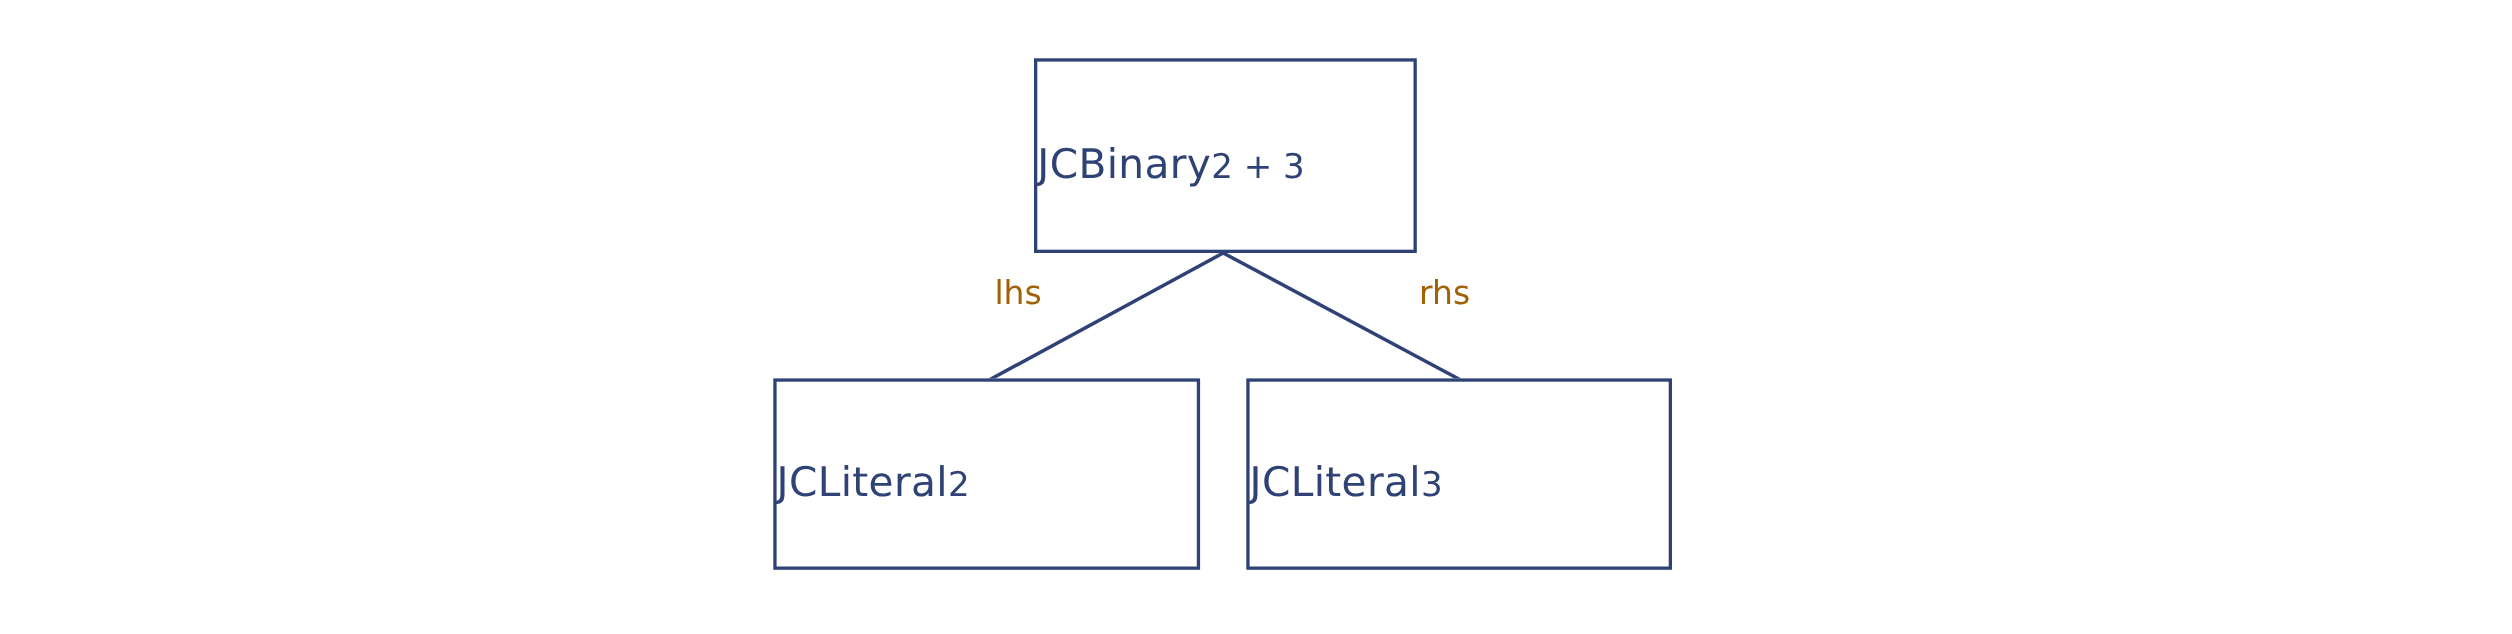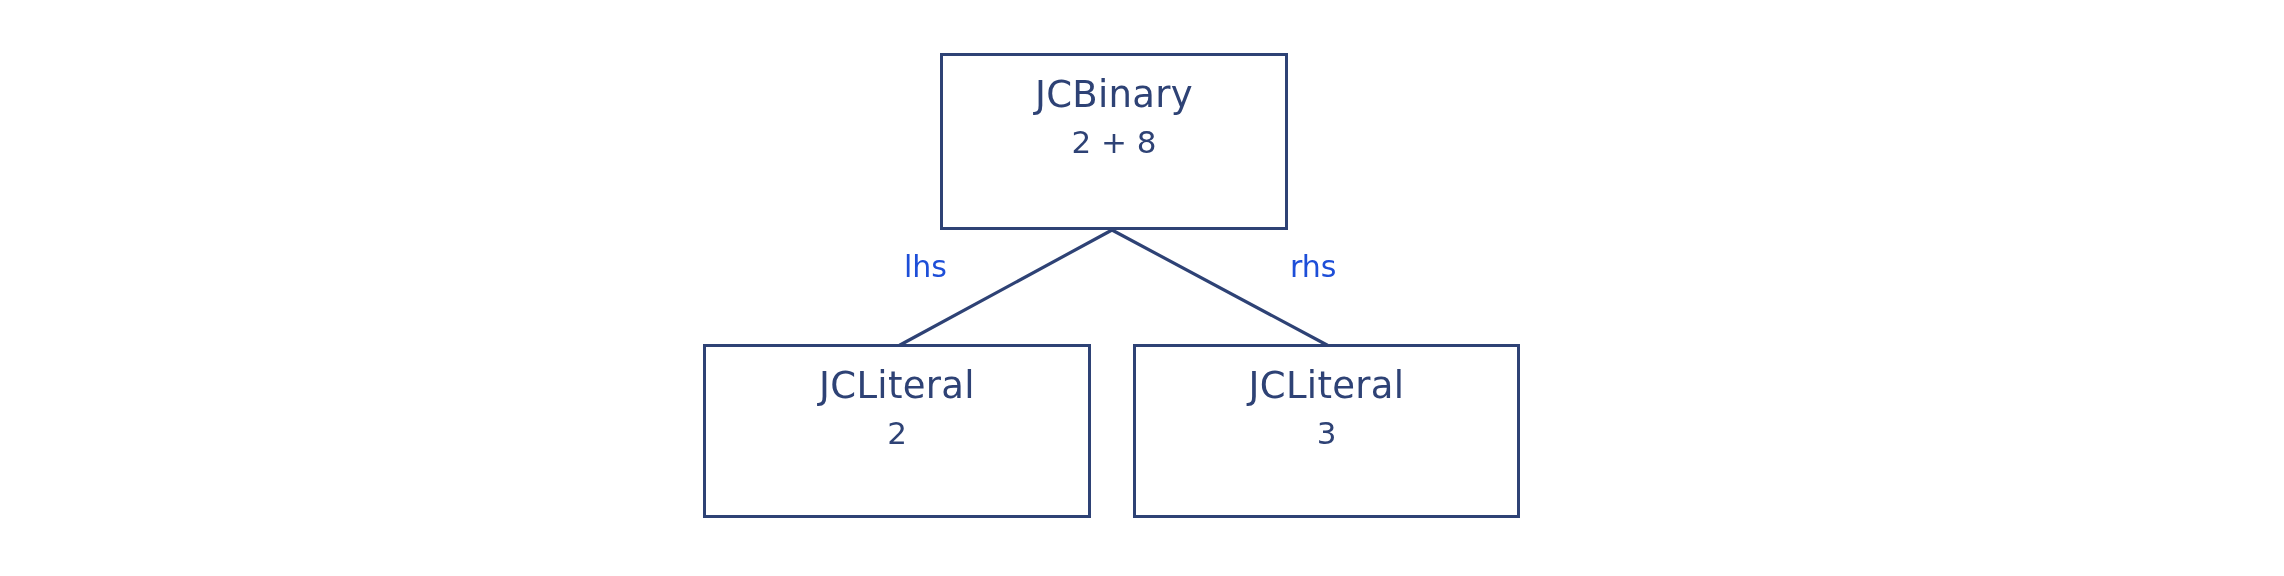--- a/index.html
+++ b/index.html
@@ -30,21 +30,21 @@
     height: 576px;
     pointer-events: none;
   }
 
   .node-box {
     position: absolute;
     box-sizing: border-box;
     background: #ffffff;
     border: 3px solid #2e4275;
     display: flex;
-    flex-direction: column;
+    flex-direction: row;
     align-items: center;
     padding-top: 16px;
   }
 
   .node-title {
     color: #2e4275;
     font-size: 37px;
     line-height: 1.22;
     letter-spacing: 0.3px;
     white-space: nowrap;
@@ -73,21 +73,21 @@
   }
   #node-rhs {
     left: 1133px;
     top: 344px;
     width: 387px;
     height: 174px;
   }
 
   .edge-label {
     position: absolute;
-    color: #1d4ed8;
+    color: #a16207;
     font-size: 30px;
     line-height: 1;
     white-space: nowrap;
   }
   #edge-label-lhs {
     left: 904px;
     top: 252px;
   }
   #edge-label-rhs {
     left: 1255px;
@@ -100,21 +100,21 @@
 
 <div id="diagram-canvas">
 
   <svg class="edge-layer" viewBox="0 0 2284 576" width="2284" height="576" xmlns="http://www.w3.org/2000/svg">
     <line x1="1112" y1="230" x2="900" y2="345" stroke="#2e4275" stroke-width="3.2" stroke-linecap="round"></line>
     <line x1="1112" y1="230" x2="1327" y2="345" stroke="#2e4275" stroke-width="3.2" stroke-linecap="round"></line>
   </svg>
 
   <div class="node-box" id="node-root">
     <div class="node-title">JCBinary</div>
-    <div class="node-subtitle">2 + 8</div>
+    <div class="node-subtitle">2 + 3</div>
   </div>
 
   <div class="node-box" id="node-lhs">
     <div class="node-title">JCLiteral</div>
     <div class="node-subtitle">2</div>
   </div>
 
   <div class="node-box" id="node-rhs">
     <div class="node-title">JCLiteral</div>
     <div class="node-subtitle">3</div>

